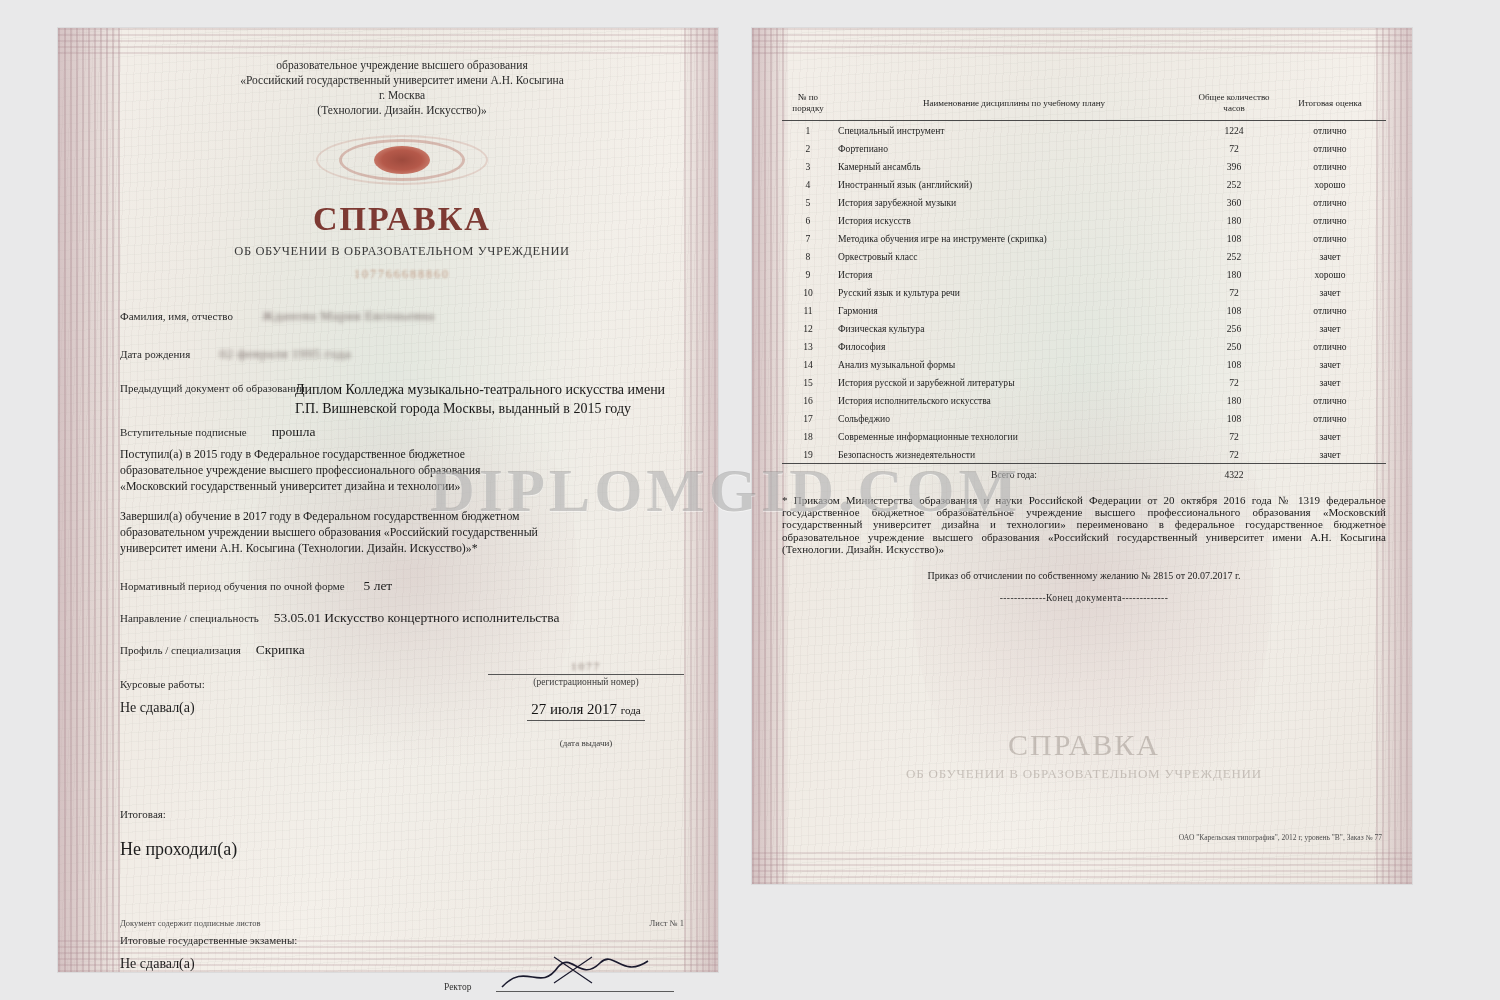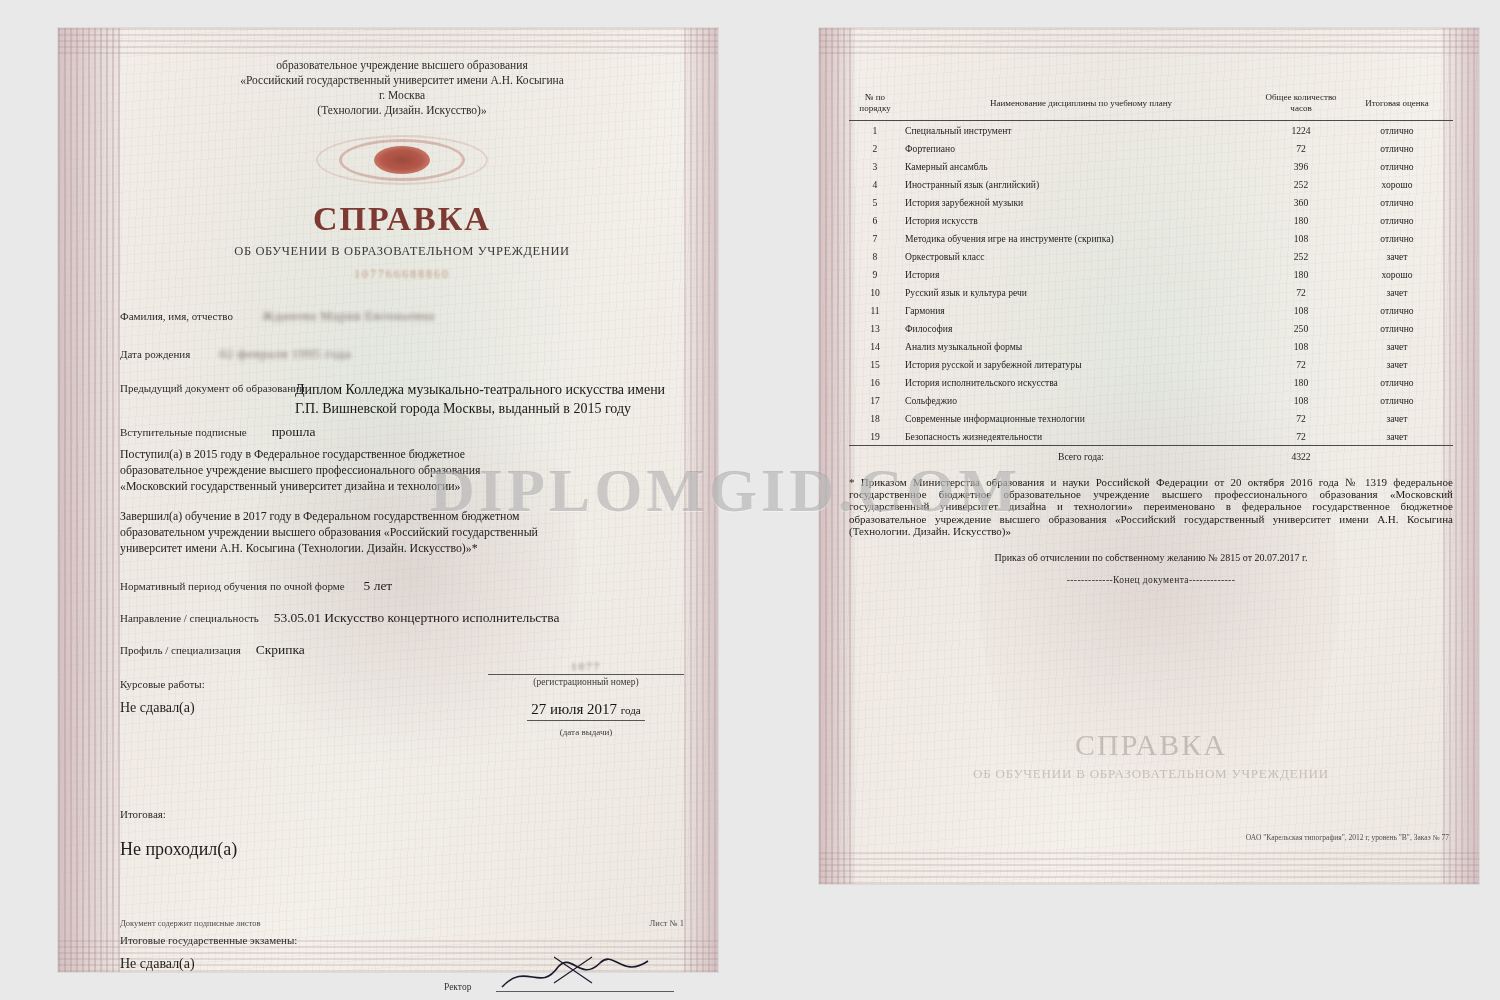--- a/index.html
+++ b/index.html
@@ -96,35 +96,35 @@
   .blurred{filter:blur(2.2px);opacity:.85;color:#6a5a58;letter-spacing:.5px;}
   .big{font-size:14px;line-height:19px;color:#171717;}
   .body-txt{font-size:11.8px;line-height:16px;color:#212121;}
 
   .regbox{
     position:absolute;right:0;top:352px;width:196px;text-align:center;
   }
   .regbox .rnum{font-size:11px;color:#8a7a72;filter:blur(1.6px);letter-spacing:2px;height:14px;}
   .regbox .cap{font-size:9.5px;color:#3a3a3a;border-top:1px solid #555;padding-top:2px;}
   .regbox .date{font-size:15px;color:#141414;margin-top:14px;}
-  .regbox .cap2{font-size:9px;color:#3a3a3a;border-top:1px solid #555;padding-top:6px;width:118px;margin:2px auto 8px;}
+  .regbox .cap2{font-size:9px;color:#3a3a3a;border-top:1px solid #555;padding-top:17px;width:118px;margin:2px auto 8px;}
 
   .sigblock{position:absolute;right:10px;top:640px;width:230px;}
   .sigrow{display:flex;align-items:flex-end;height:44px;}
   .sigrow .slbl{font-size:9.5px;color:#333;width:52px;}
   .sigrow .sline{flex:1;border-bottom:1px solid #5b5b5b;position:relative;height:34px;}
   .sigrow .sline svg{position:absolute;left:0;bottom:-2px;}
 
   .footline{
     position:absolute;left:0;right:0;bottom:10px;display:flex;justify-content:space-between;
     font-size:8.5px;color:#4a4a4a;
   }
 
   
-  #page2{left:819px;top:28px;width:660px;height:856px;}
+  #page2{left:752px;top:28px;width:660px;height:856px;}
   .p2-inner{position:absolute;left:30px;right:26px;top:60px;bottom:30px;}
 
   table.grades{width:100%;border-collapse:collapse;font-size:9.6px;color:#1e1e1e;}
   table.grades th{
     font-weight:400;font-size:9px;text-align:center;padding:4px 2px 6px;
     border-bottom:1px solid #4a4a4a;line-height:11px;
   }
   table.grades td{padding:3.5px 4px;vertical-align:top;}
   td.num{text-align:center;width:44px;}
   td.name{text-align:left;padding-left:18px;}
@@ -356,20 +356,26 @@
               <td class="hrs">72</td>
               <td class="mark">зачет</td>
             </tr>
             <tr>
               <td class="num">11</td>
               <td class="name">Гармония</td>
               <td class="hrs">108</td>
               <td class="mark">отлично</td>
             </tr>
             <tr>
+              <td class="num">12</td>
+              <td class="name">Физическая культура</td>
+              <td class="hrs">256</td>
+              <td class="mark">зачет</td>
+            </tr>
+            <tr>
               <td class="num">13</td>
               <td class="name">Философия</td>
               <td class="hrs">250</td>
               <td class="mark">отлично</td>
             </tr>
             <tr>
               <td class="num">14</td>
               <td class="name">Анализ музыкальной формы</td>
               <td class="hrs">108</td>
               <td class="mark">зачет</td>

